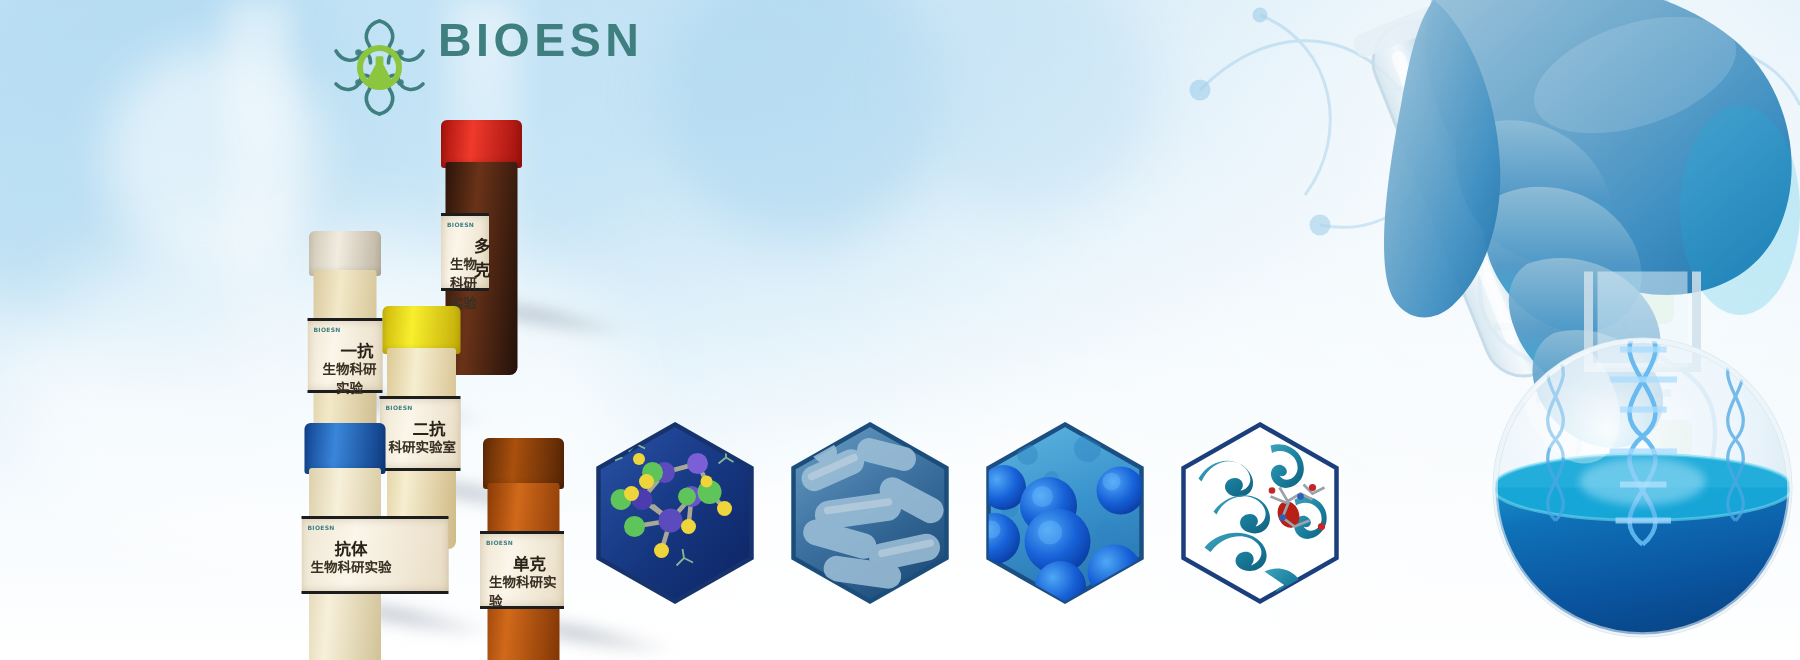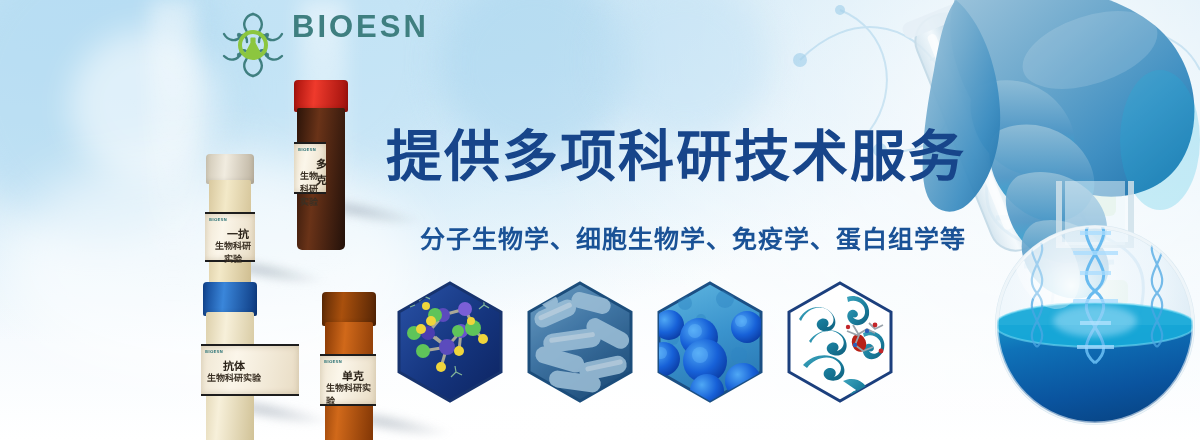--- a/index.html
+++ b/index.html
@@ -267,22 +267,20 @@
       <g fill="#8cc63f">
         <rect x="32.4" y="27.5" width="5.2" height="6" rx="1"></rect>
         <path d="M32.4,33 L27.6,42 a3,3 0 0 0 2.6,4.4 h9.6 a3,3 0 0 0 2.6,-4.4 L37.6,33 Z"></path>
       </g>
     </svg>
     <div class="logo-text">
       <div class="logo-en">BIOESN</div>
     </div>
   </div>
 
-  <div class="headline">提供多项科研技术服务</div>
-  <div class="subtitle">分子生物学、细胞生物学、免疫学、蛋白组学等</div>
 
   <div class="vials">
 
     <div class="vial" style="left:14px;top:84px;width:56px;height:156px;text-align:center;">
       <div class="shadow" style="left:30px;top:110px;width:90px;"></div>
       <div class="cap" style="left:2px;top:0;width:48px;height:30px;background:linear-gradient(95deg,#cfc7b4,#f1ece0 40%,#bdb3a0);box-shadow:inset 0 -3px 5px rgba(0,0,0,.12);"></div>
       <div class="body" style="left:5px;top:26px;width:42px;height:128px;background:linear-gradient(95deg,#d9c99f,#f3e9c8 35%,#cdbb8d 100%);"></div>
       <div class="lbl" style="left:1px;top:58px;width:50px;height:46px;">
         <span class="brand">BIOESN</span>
         <span class="l1">一抗</span>
@@ -294,20 +292,30 @@
       <div class="shadow" style="left:36px;top:124px;width:96px;"></div>
       <div class="cap" style="left:4px;top:0;width:54px;height:32px;background:linear-gradient(95deg,#a8120d,#ef3a2c 38%,#9e100c);box-shadow:inset 0 -3px 5px rgba(0,0,0,.2);"></div>
       <div class="body" style="left:7px;top:28px;width:48px;height:142px;background:linear-gradient(95deg,#2b1409,#6a3318 38%,#23110a 100%);"></div>
       <div class="lbl" style="left:4px;top:62px;width:32px;height:48px;">
         <span class="brand">BIOESN</span>
         <span class="l1">多克</span>
         <span class="l2">生物科研实验</span>
       </div>
     </div>
 
+    <div class="vial" style="left:62px;top:134px;width:58px;height:162px;">
+      <div class="shadow" style="left:32px;top:118px;width:92px;"></div>
+      <div class="cap" style="left:3px;top:0;width:52px;height:32px;background:linear-gradient(95deg,#cdb80a,#f8ef2e 38%,#c2ab07);box-shadow:inset 0 -3px 5px rgba(0,0,0,.15);"></div>
+      <div class="body" style="left:6px;top:28px;width:46px;height:134px;background:linear-gradient(95deg,#dcc994,#f6eed0 35%,#cfb985 100%);"></div>
+      <div class="lbl" style="left:1px;top:60px;width:54px;height:46px;">
+        <span class="brand">BIOESN</span>
+        <span class="l1">二抗</span>
+        <span class="l2">科研实验室</span>
+      </div>
+    </div>
 
     <div class="vial" style="left:10px;top:212px;width:60px;height:168px;">
       <div class="shadow" style="left:34px;top:122px;width:96px;"></div>
       <div class="cap" style="left:3px;top:0;width:54px;height:34px;background:linear-gradient(95deg,#10438f,#3a86da 38%,#0d3a80);box-shadow:inset 0 -3px 5px rgba(0,0,0,.18);"></div>
       <div class="body" style="left:6px;top:30px;width:48px;height:138px;background:linear-gradient(95deg,#ddd0ab,#f7f0da 35%,#d0c195 100%);"></div>
       <div class="lbl" style="left:1px;top:62px;width:56px;height:48px;padding-left:42px;">
         <span class="brand">BIOESN</span>
         <span class="l1">抗体</span>
         <span class="l2">生物科研实验</span>
       </div>

